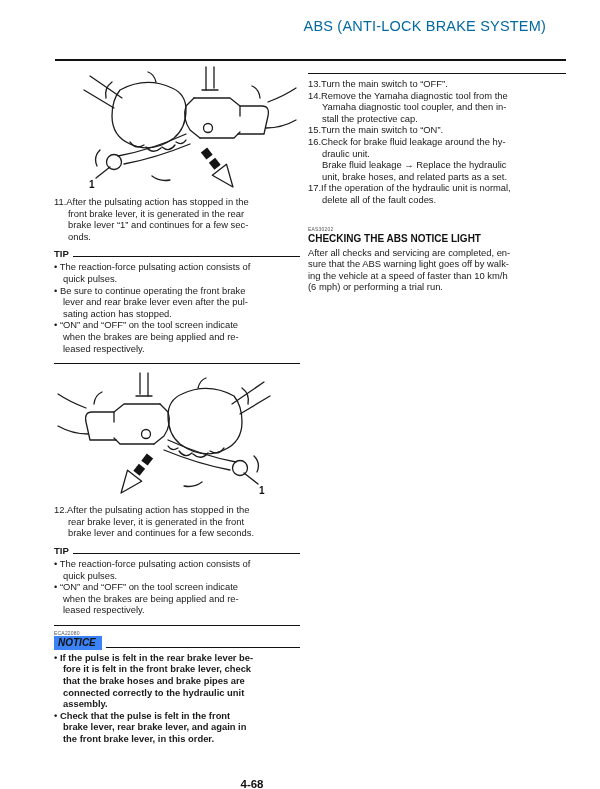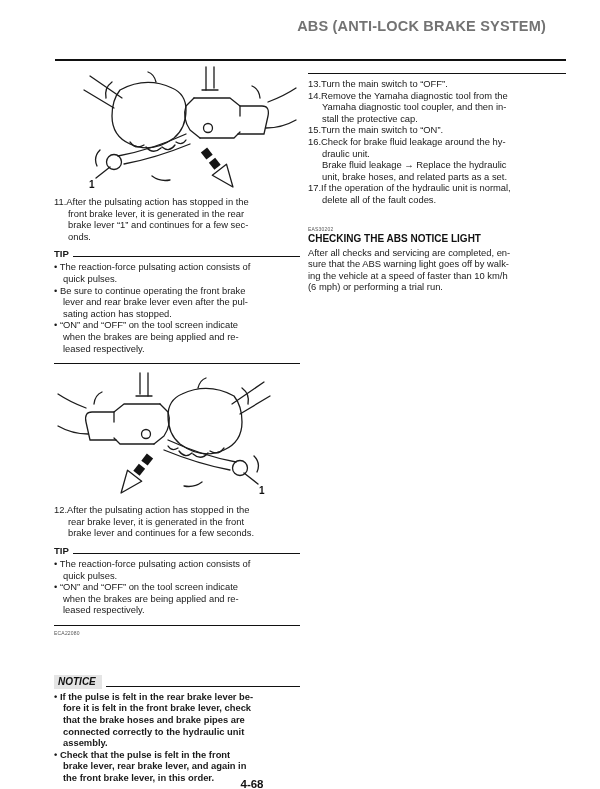--- a/index.html
+++ b/index.html
@@ -5,43 +5,43 @@
   html,body{margin:0;padding:0;}
   body{
     width:600px;height:789px;background:#ffffff;overflow:hidden;position:relative;
     font-family:"Liberation Sans", sans-serif;color:#1a1a1a;
   }
   .page{position:absolute;inset:0;}
   
   .hdr-title{
     position:absolute;top:18px;left:55px;width:511px;
     text-align:right;padding-right:20px;box-sizing:border-box;
-    font-size:14.5px;font-weight:bold;letter-spacing:.2px;color:#737373;
+    font-size:14.5px;font-weight:normal;letter-spacing:.2px;color:#0369a1;
   }
   .hdr-rule{position:absolute;top:59px;left:55px;width:511px;height:2px;background:#111;}
   
   .col{position:absolute;font-size:9.4px;line-height:11.6px;}
   .col-left{top:64px;left:54px;width:246px;}
   .col-right{top:66px;left:308px;width:258px;}
   .pre{white-space:pre-line;}
   .hang14{padding-left:14px;text-indent:-14px;}
   .hang9{padding-left:9px;text-indent:-9px;}
   .bold{font-weight:bold;}
   
   .figure{width:242px;height:130px;position:relative;margin:0 0 2px 2px;}
   .figure svg{display:block;width:242px;height:130px;}
   
   .flex-head{display:flex;align-items:flex-end;margin:7px 0 2px 0;}
   .tip-label{font-weight:bold;font-size:9.6px;line-height:10px;}
   .rule-fill{flex:1;border-bottom:1.3px solid #111;margin:0 0 2px 4px;}
   .close-rule{border-bottom:1.3px solid #111;height:0;margin-top:9px;}
   .code{font-size:5px;line-height:6px;color:#555;margin-top:4px;letter-spacing:.2px;}
   .notice-badge{
-    background:#e5e5e5;color:#101010;font-weight:bold;font-style:italic;
-    font-size:10px;line-height:12px;padding:1px 6px 1px 4px;margin-top:39px;
+    background:#3b82f6;color:#101010;font-weight:bold;font-style:italic;
+    font-size:10px;line-height:12px;padding:1px 6px 1px 4px;
   }
   .section-heading{font-weight:bold;font-size:10px;line-height:12px;margin:1px 0 2px 0;color:#111;}
   .steps .step{margin:0;}
   .mt2{margin-top:2px;}.mt4{margin-top:4px;}.mt6{margin-top:6px;}.mt20{margin-top:20px;}
   
   .footer-page{
     position:absolute;top:778px;left:0;width:504px;text-align:center;
     font-weight:bold;font-size:11.5px;color:#111;
   }
   

